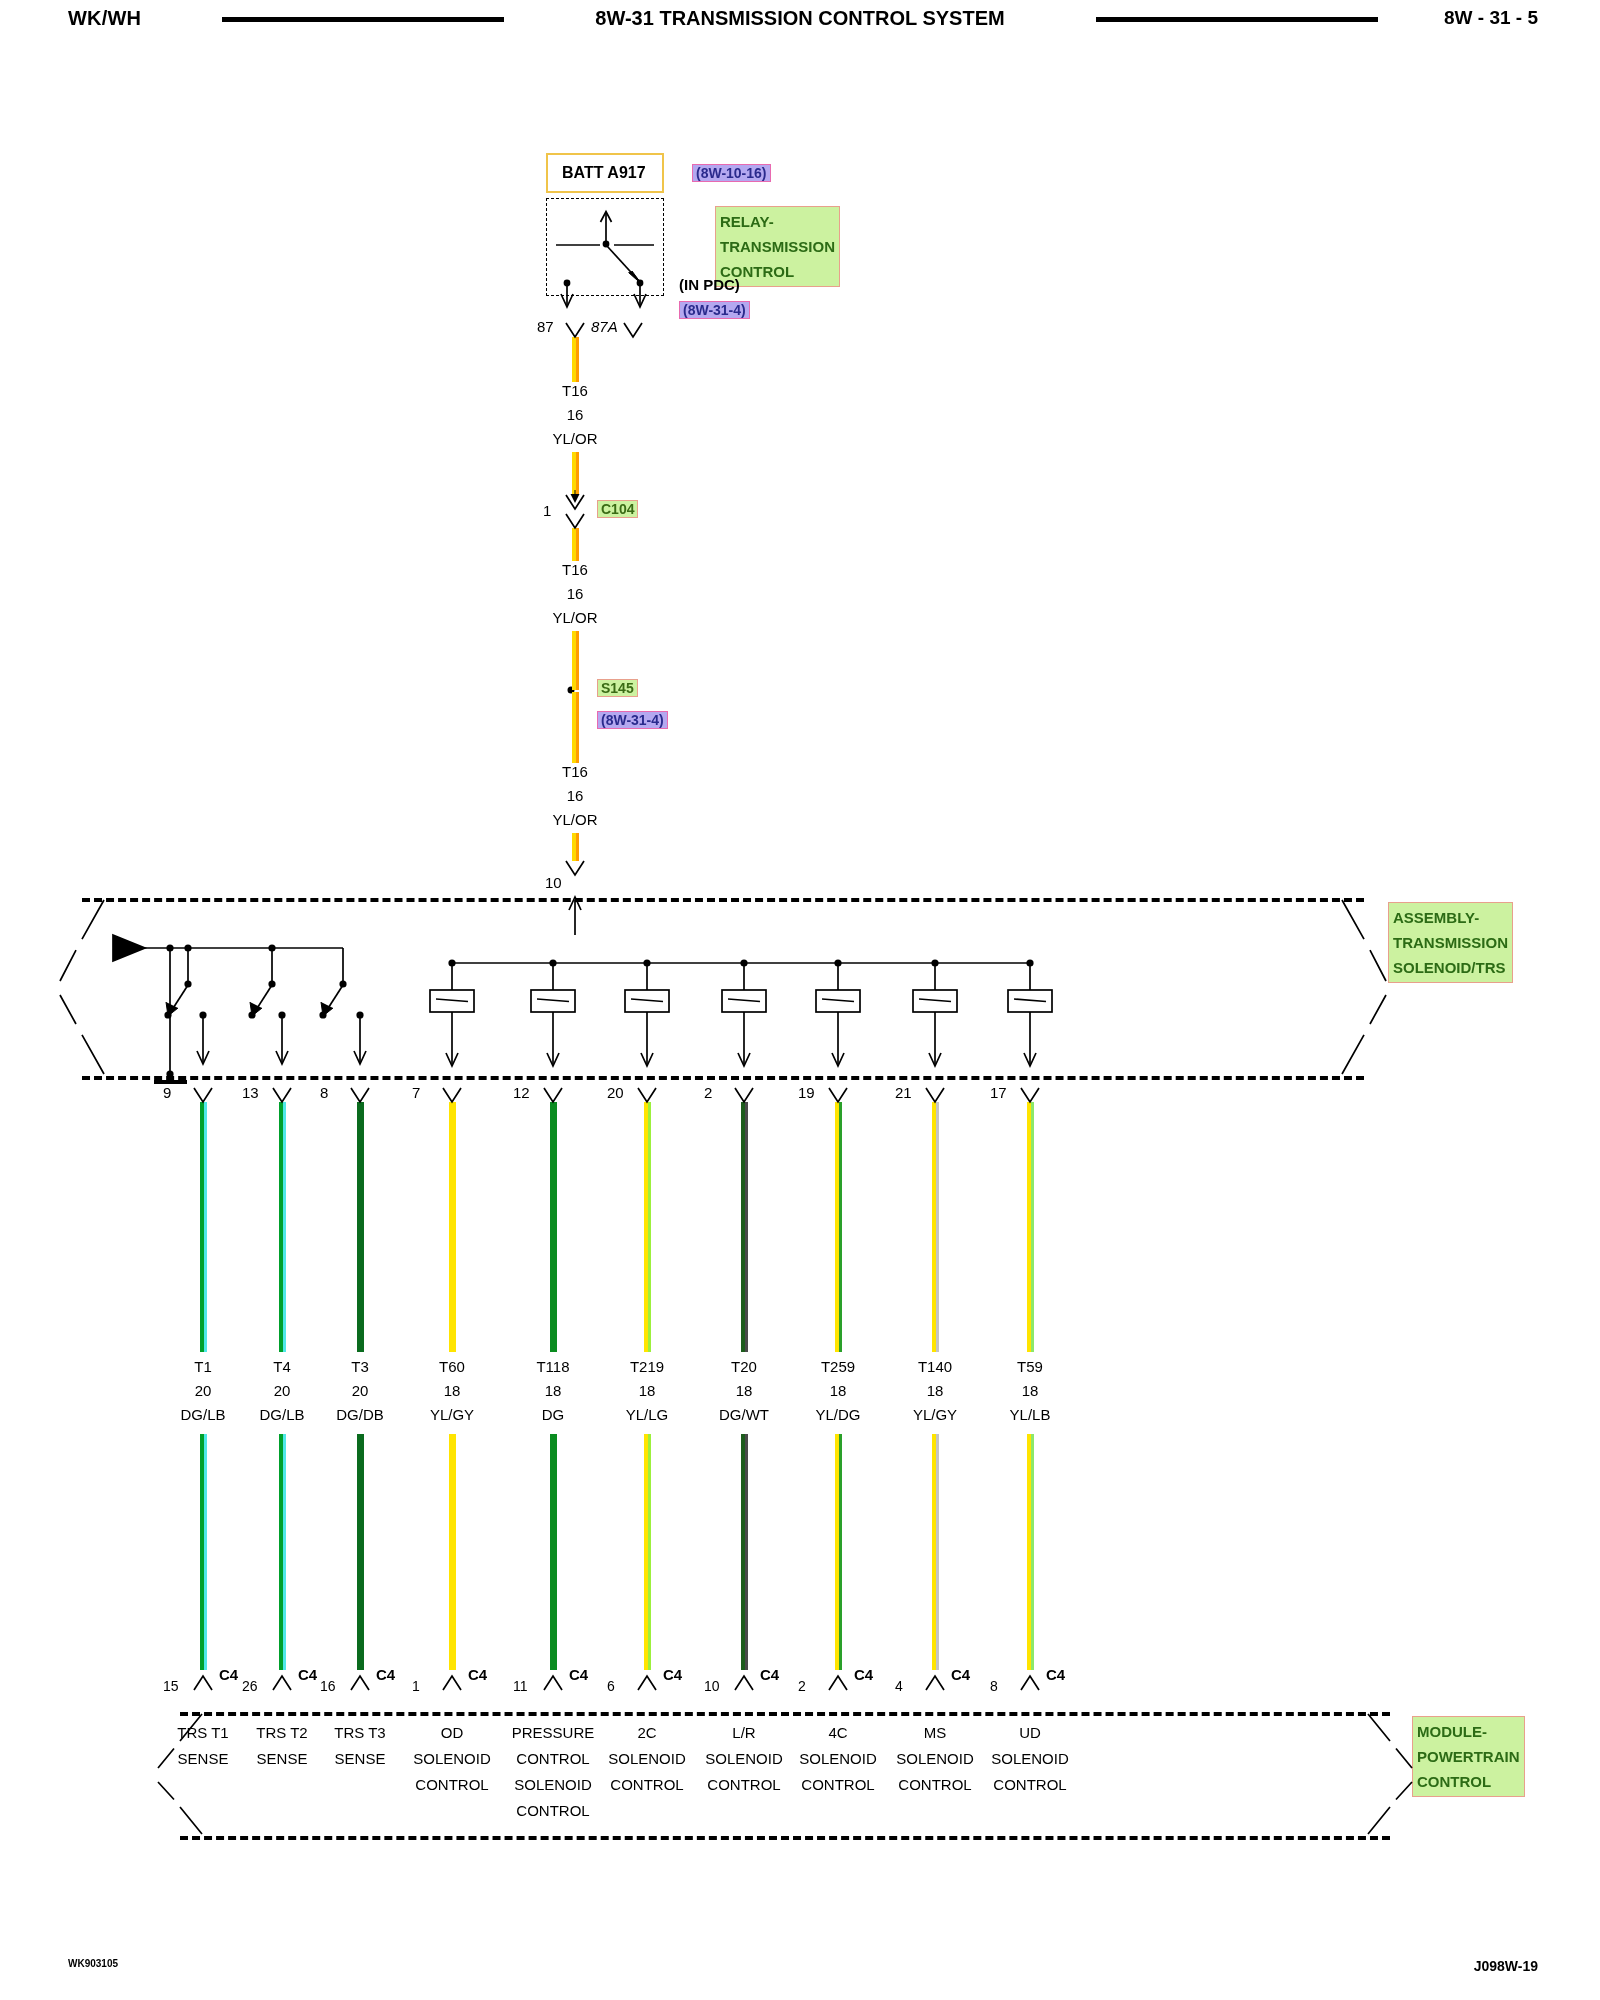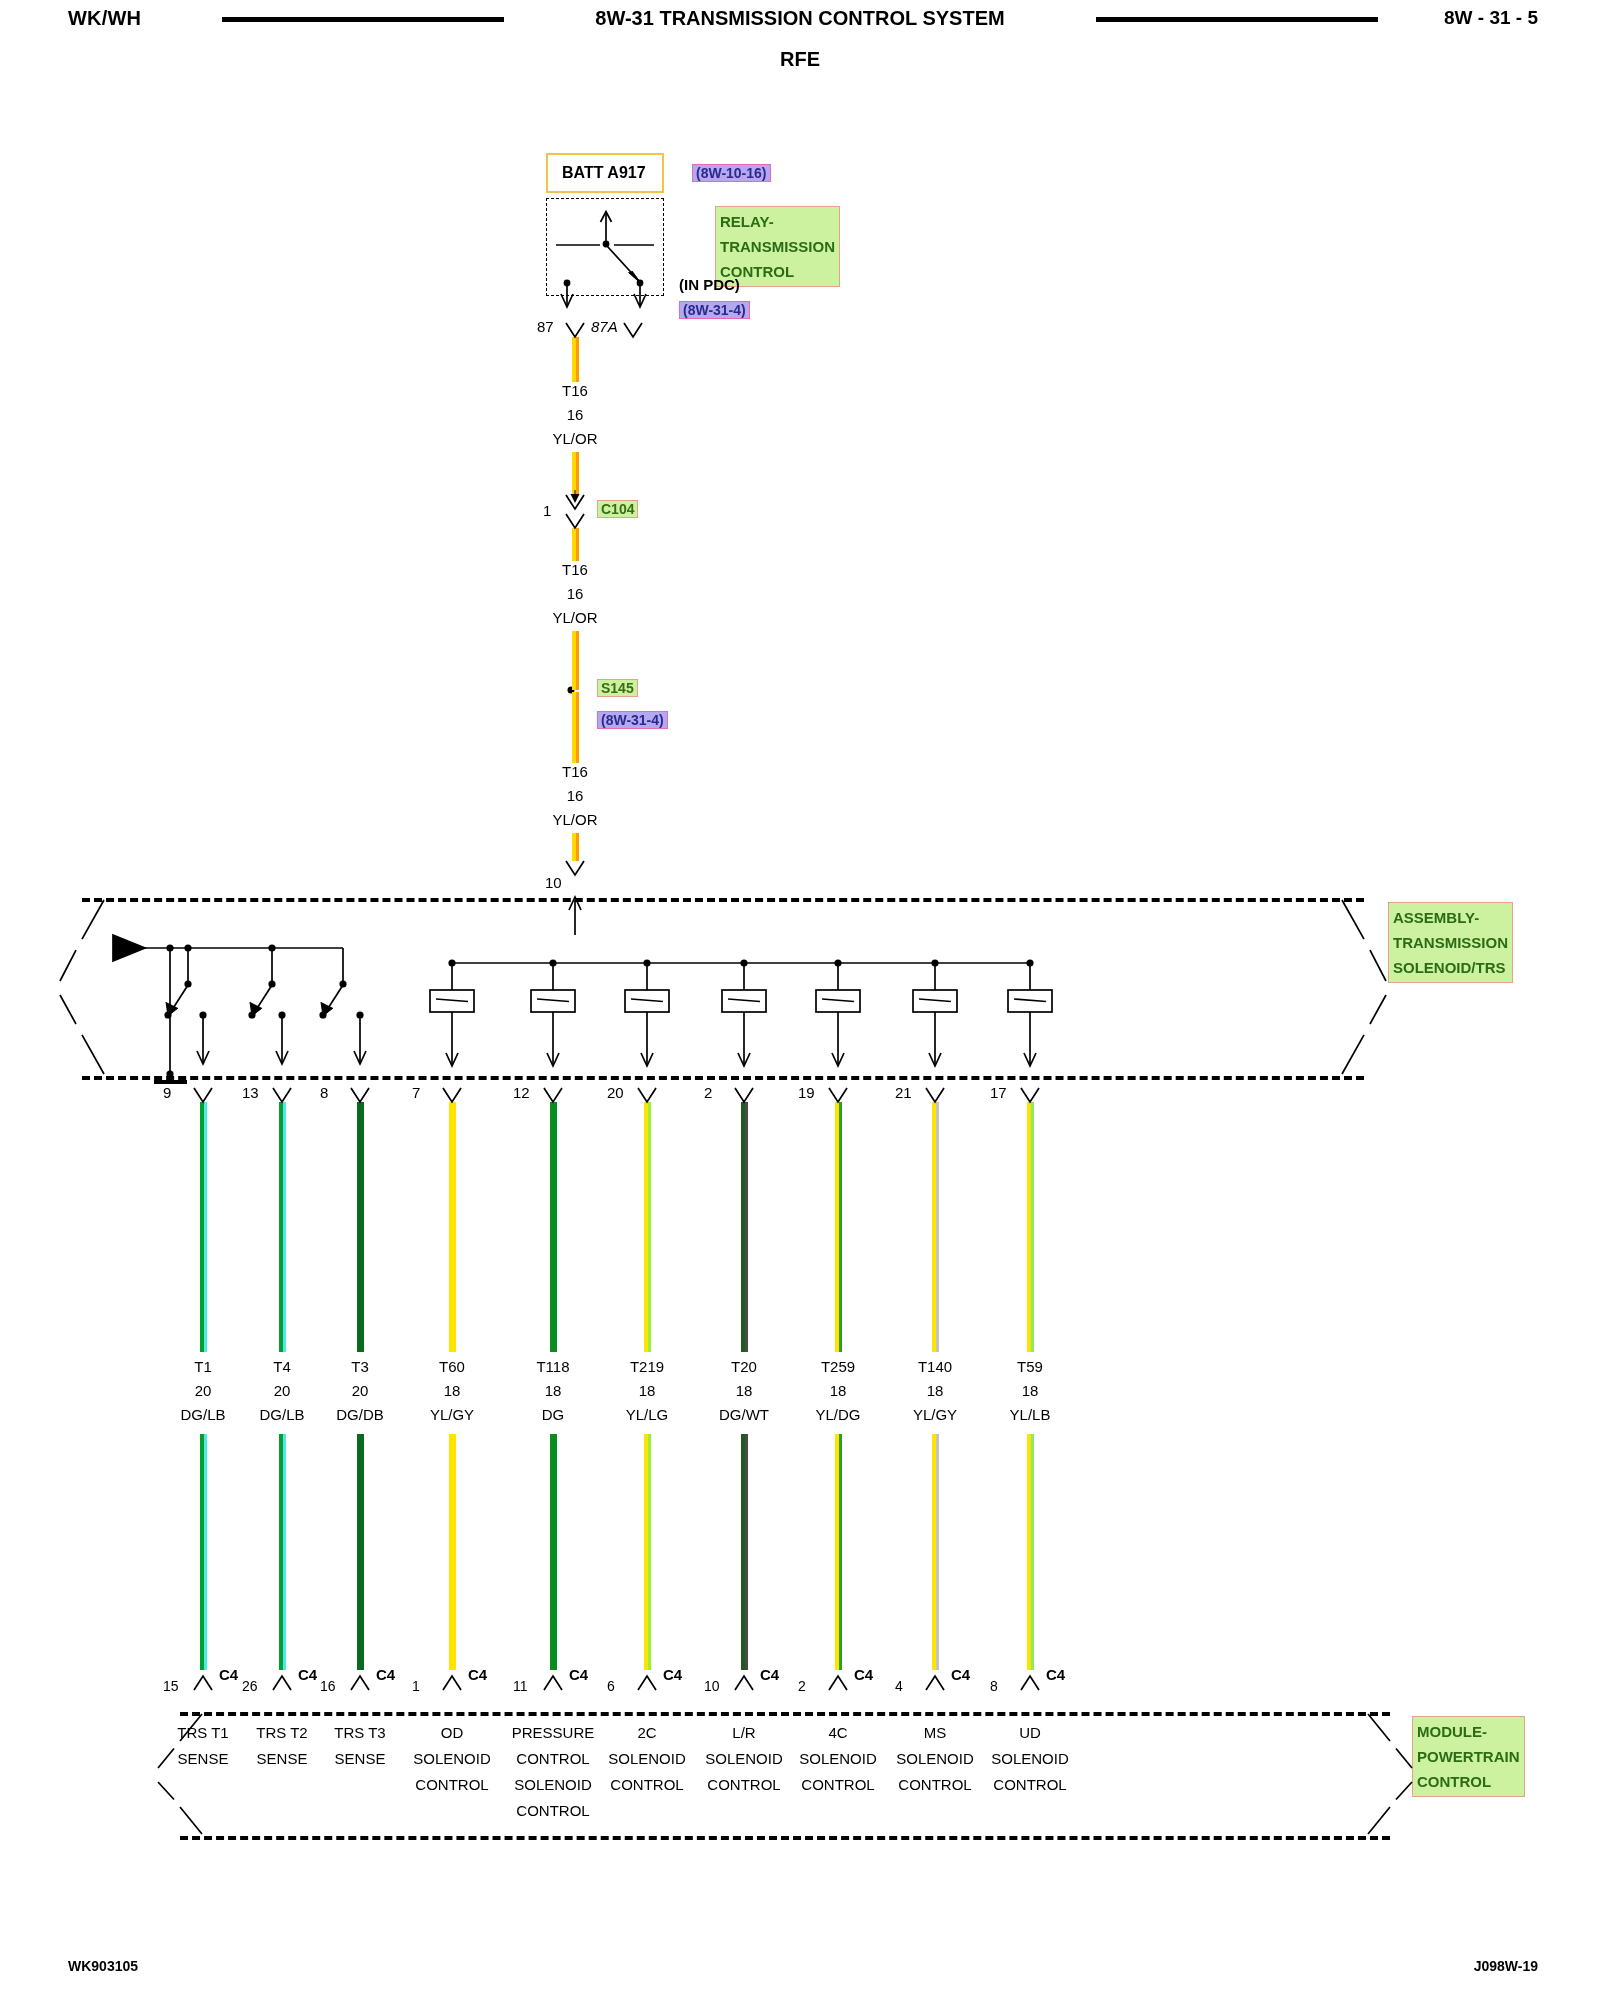--- a/index.html
+++ b/index.html
@@ -29,21 +29,21 @@
   }
   .hdr-right {
     position:absolute; right:62px; top:7px;
     font-size:19px; font-weight:bold;
   }
   .hdr-rule { position:absolute; height:5px; background:#000; top:17px; }
   .hdr-rule.l { left:222px; width:282px; }
   .hdr-rule.r { left:1096px; width:282px; }
 
   
-  .ftr-left { position:absolute; left:68px; top:1958px; font-size:14px; font-weight:bold; }
+  .ftr-left { position:absolute; left:68px; top:1958px; font-size:10px; font-weight:bold; }
   .ftr-right{ position:absolute; right:62px; top:1958px; font-size:14px; font-weight:bold; }
 
   
   .lbl { position:absolute; font-size:15px; color:#000; white-space:nowrap; }
   .lbl.b { font-weight:bold; }
   .lbl.c { transform:translateX(-50%); text-align:center; }
   .dot { position:absolute; width:7px; height:7px; background:#000; border-radius:50%;
          transform:translate(-50%,-50%); }
 
   
@@ -86,21 +86,20 @@
            pointer-events:none; overflow:visible; }
 </style>
 </head>
 <body>
 
 <div class="page">
 
   <div class="hdr-left">WK/WH</div>
   <div class="hdr-rule l"></div>
   <div class="hdr-title">8W-31 TRANSMISSION CONTROL SYSTEM</div>
-  <div class="hdr-sub">RFE</div>
   <div class="hdr-rule r"></div>
   <div class="hdr-right">8W - 31 - 5</div>
 
   <div class="ftr-left">WK903105</div>
   <div class="ftr-right">J098W-19</div>
 
   <div class="batt-box" style="left:546px; top:153px; width:118px; height:40px;">
     <span>BATT A917</span>
   </div>
   <div class="ref" style="left:683px; top:164px;margin-left:9px;">(8W-10-16)</div>

